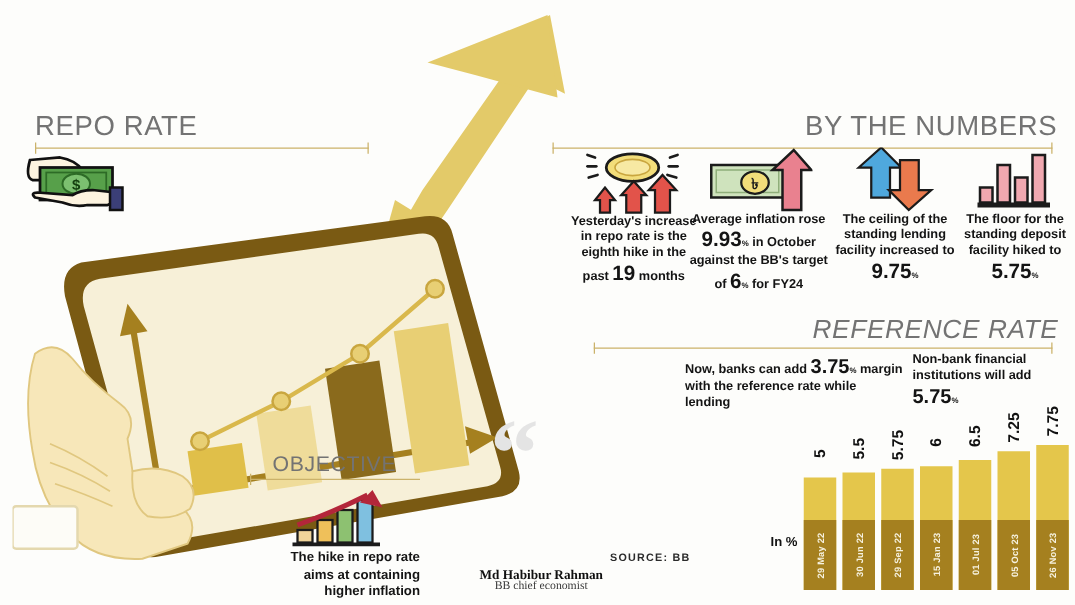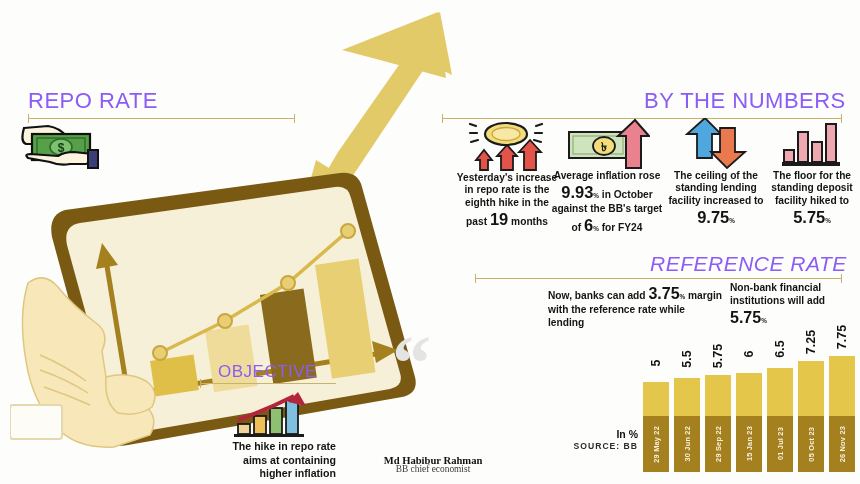--- a/index.html
+++ b/index.html
@@ -11,21 +11,21 @@
     position: relative;
   }
   #root { position: relative; width: 860px; height: 484px; }
 
   .abs { position: absolute; }
 
   
   .sec-title {
     font-family: "Liberation Sans", sans-serif;
     font-weight: 400;
-    color: #8b5cf6;
+    color: #737373;
     letter-spacing: 0.5px;
     white-space: nowrap;
   }
   .rule {
     position: absolute;
     height: 1px;
     background: #cbb26a;
   }
   .rule::before, .rule::after {
     content: "";
@@ -91,21 +91,21 @@
     text-align: right; width: 150px;
     font-size: 17.5px; font-weight: bold; letter-spacing: -0.2px;
     line-height: 1.02; color: #0d0d0d;
   }
   .chart-sub {
     position:absolute; right: 222px; top: 84px; width: 150px;
     text-align: right; font-size: 10.5px; font-weight: bold; color:#111;
   }
   .chart-src {
     position:absolute; right: 222px; top: 97px; width: 150px;
-    text-align: right; font-size: 8.6px; font-weight: bold;
+    text-align: left; font-size: 8.6px; font-weight: bold;
     letter-spacing: 1px; color:#2b2b2b;
   }
   .bars { position:absolute; left: 138px; bottom: 12px; height: 118px; width: 217px;
           display:flex; align-items:flex-end; gap: 5px; }
   .bar-col { position: relative; width: 26px; }
   .bar {
     width: 100%; background: #e4c64b; position: relative;
     display:flex; flex-direction: column; justify-content: flex-end;
   }
   .bar-foot {

